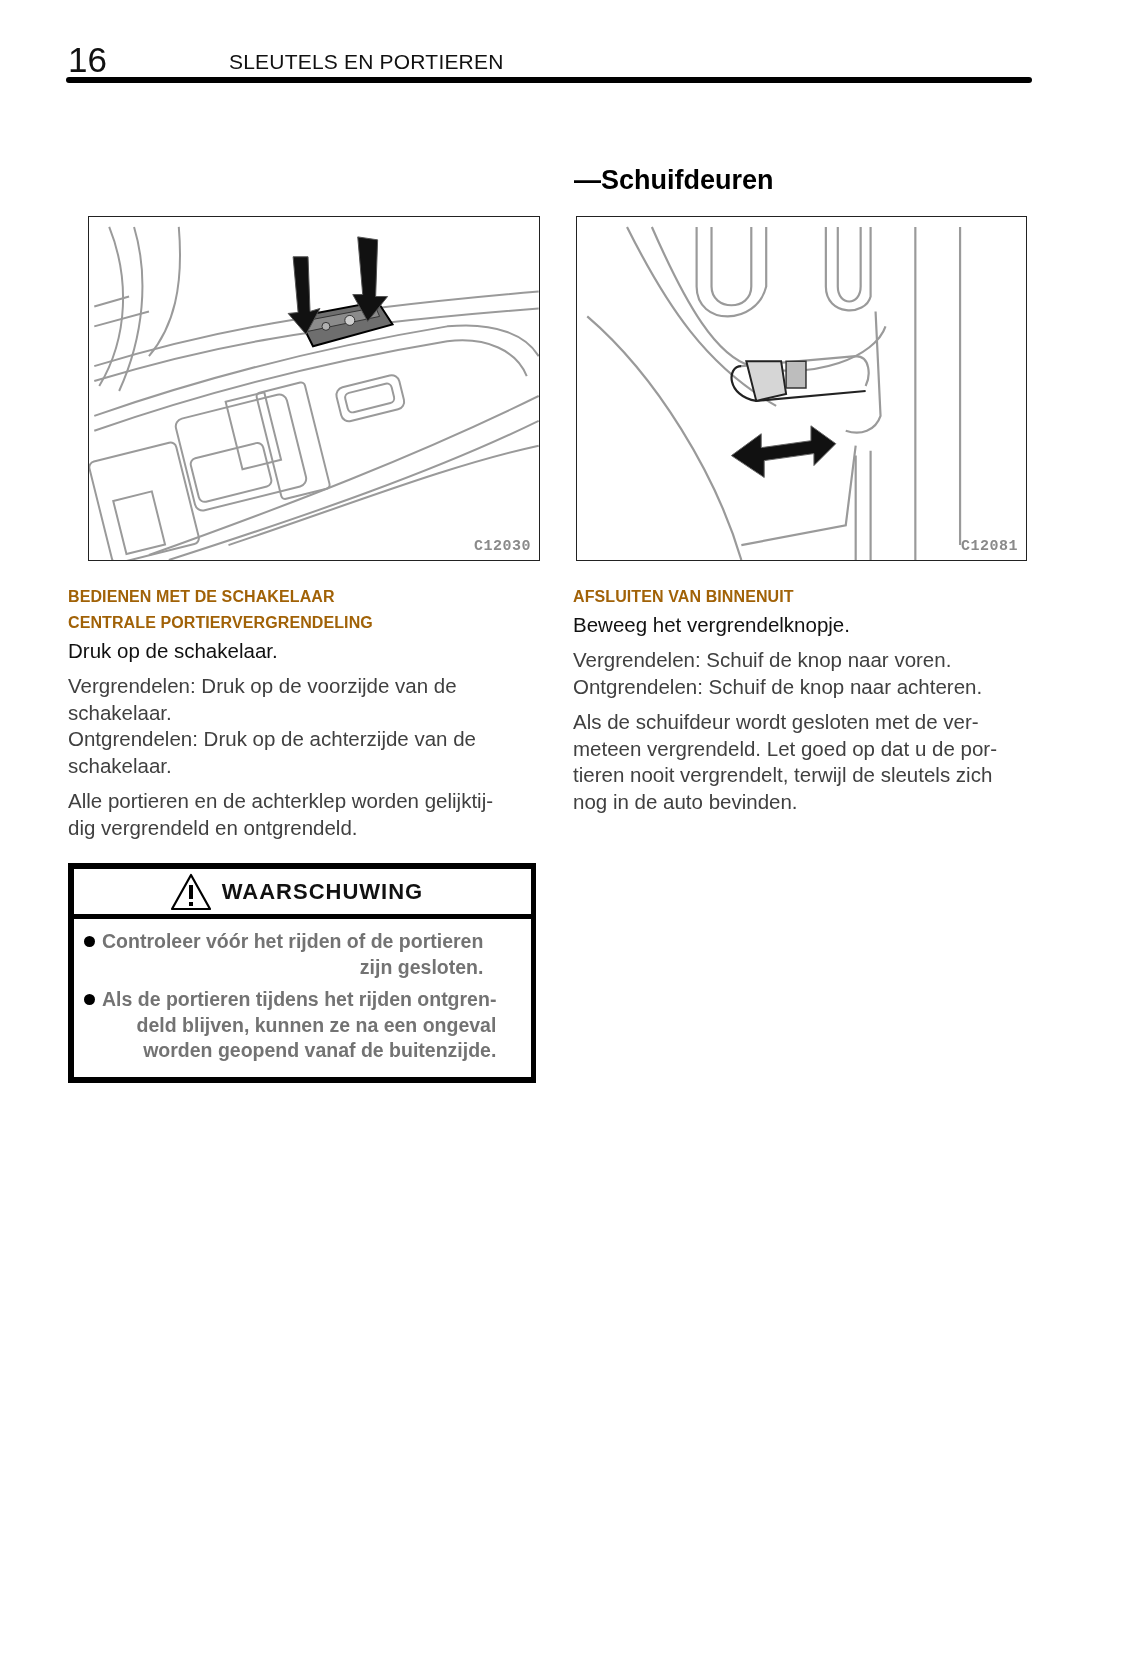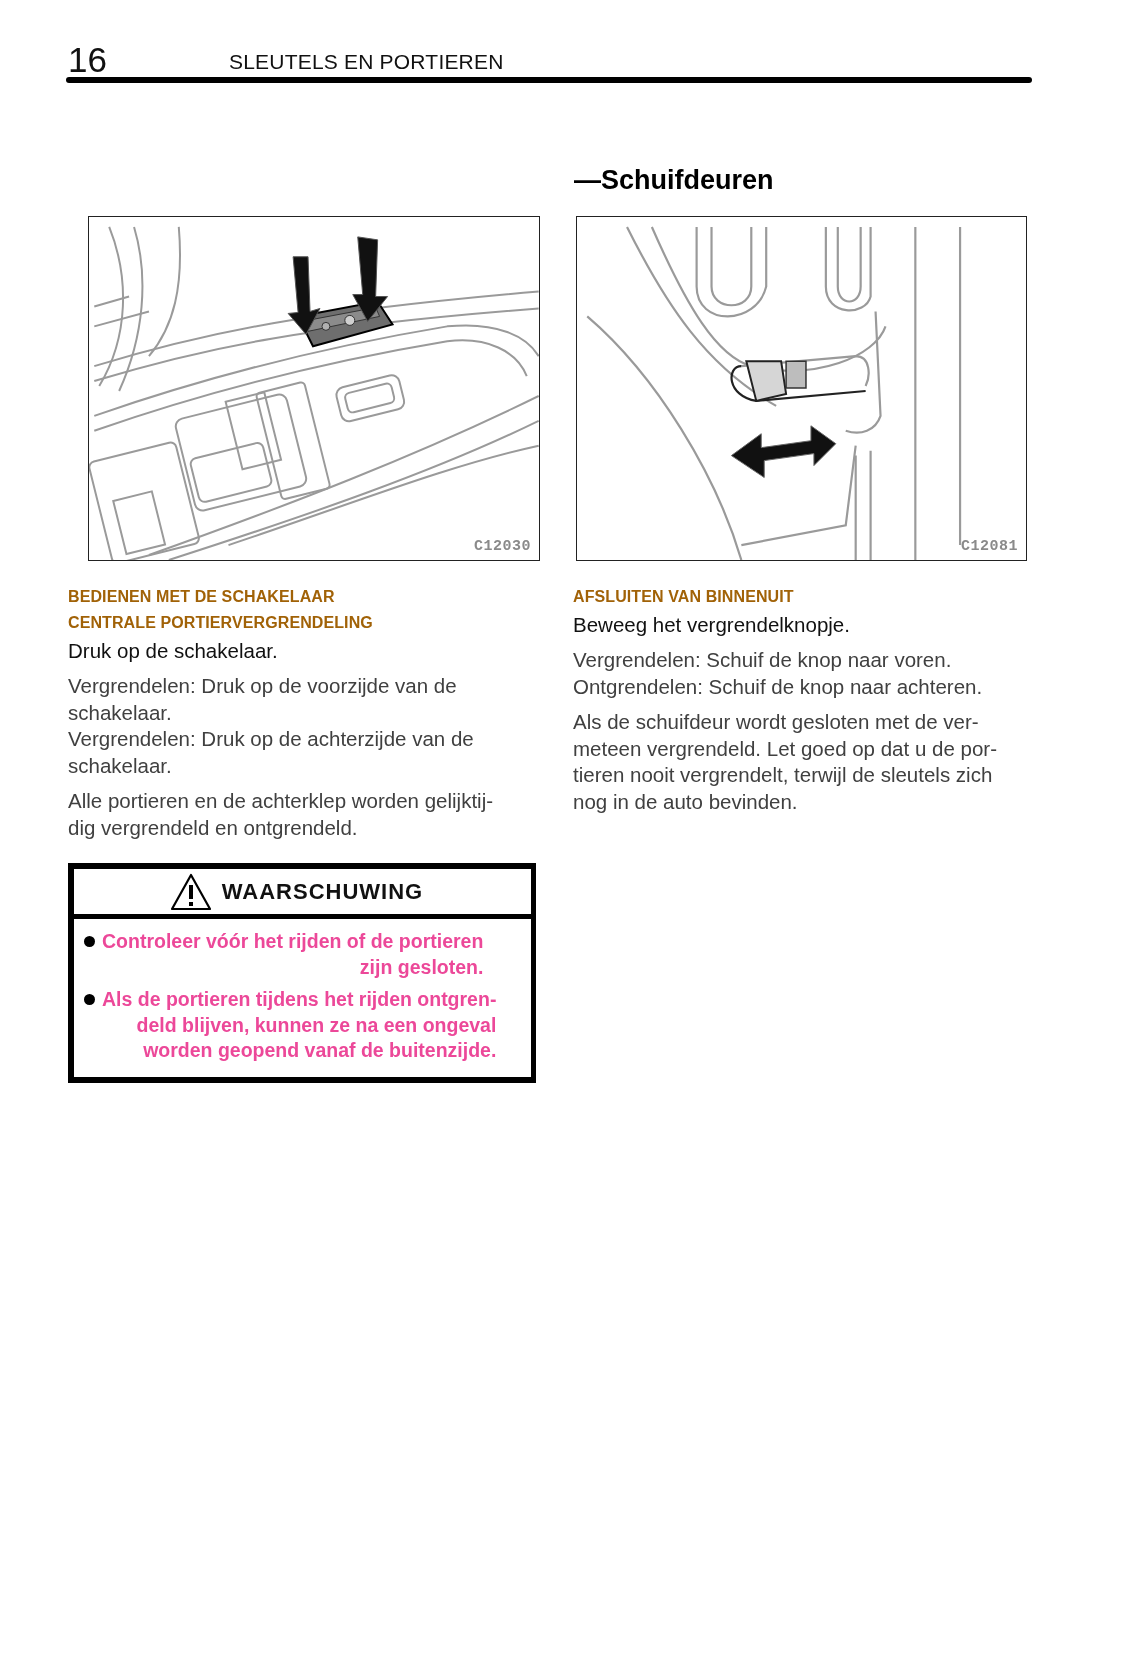--- a/index.html
+++ b/index.html
@@ -27,21 +27,21 @@
   .p { font-size: 20.5px; line-height: 26.5px; color: #404040; }
   .p.gap { margin-top: 9px; }
 
   .warning-box { position: absolute; left: 68px; top: 863px; width: 468px; height: 220px; border: 6px solid #000; border-right-width: 5px; background: #fff; text-align: right; }
   .warning-head { height: 50px; border-bottom: 5px solid #000; display: flex; align-items: center; justify-content: center; gap: 10px; padding-right: 12px; }
   .warning-title { font-size: 22px; font-weight: bold; letter-spacing: 1px; color: #111; }
   .warning-icon { width: 42px; height: 38px; }
   .warning-body { padding: 10px 8px 0 10px; }
   .bullet { display: flex; align-items: flex-start; margin-bottom: 7px; }
   .bullet-dot { width: 11px; height: 11px; border-radius: 50%; background: #000; margin-top: 7px; margin-right: 7px; flex: none; }
-  .bullet-text { font-size: 19.5px; font-weight: bold; line-height: 25.5px; color: #ec4899; }
+  .bullet-text { font-size: 19.5px; font-weight: bold; line-height: 25.5px; color: #737373; }
 </style>
 </head>
 <body>
 
 <div class="page-number">16</div>
 <div class="running-head">SLEUTELS EN PORTIEREN</div>
 <div class="header-rule"></div>
 
 <div class="section-title">—Schuifdeuren</div>
 
@@ -101,21 +101,21 @@
 
 <div class="col" id="col-left">
   <div class="h-caps">
     <div>BEDIENEN MET DE SCHAKELAAR</div>
     <div>CENTRALE PORTIERVERGRENDELING</div>
   </div>
   <div class="h-sub">Druk op de schakelaar.</div>
   <div class="p gap">
     <div>Vergrendelen: Druk op de voorzijde van de</div>
     <div>schakelaar.</div>
-    <div>Vergrendelen: Druk op de achterzijde van de</div>
+    <div>Ontgrendelen: Druk op de achterzijde van de</div>
     <div>schakelaar.</div>
   </div>
   <div class="p gap">
     <div>Alle portieren en de achterklep worden gelijktij-</div>
     <div>dig vergrendeld en ontgrendeld.</div>
   </div>
 </div>
 
 <div class="warning-box">
   <div class="warning-head">

